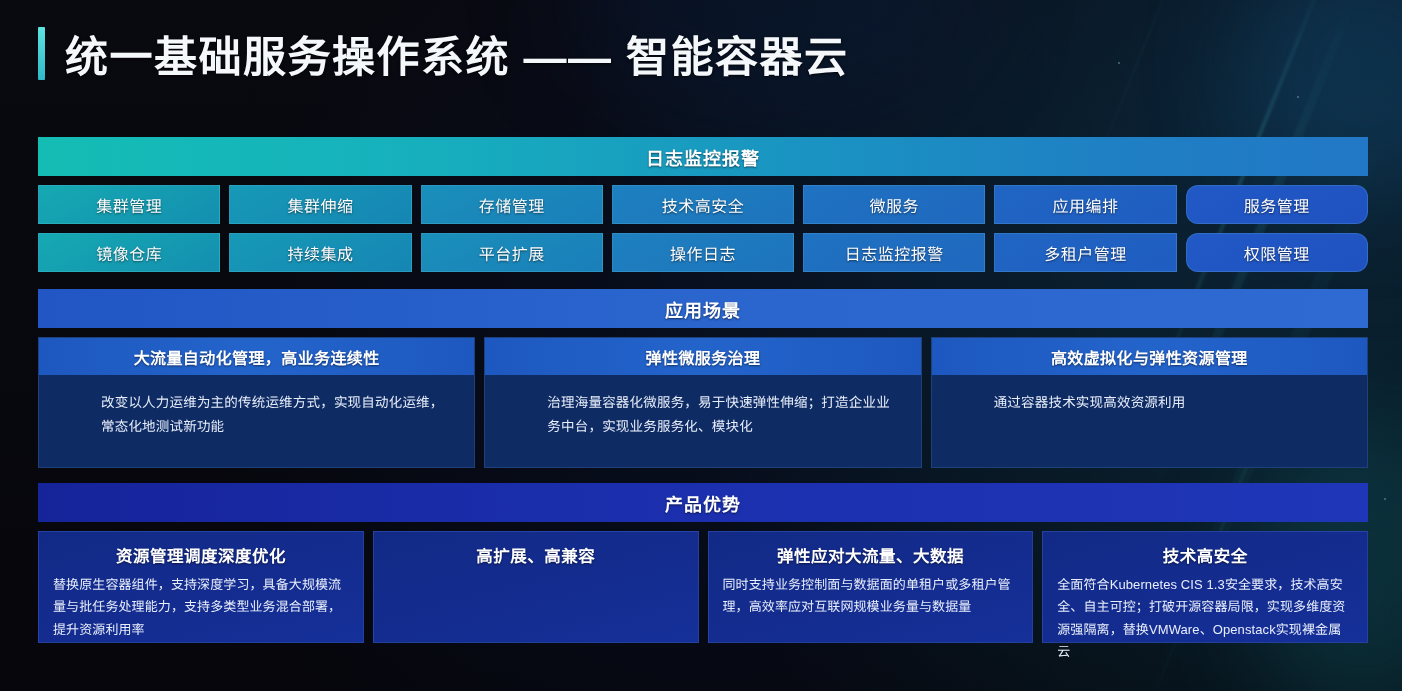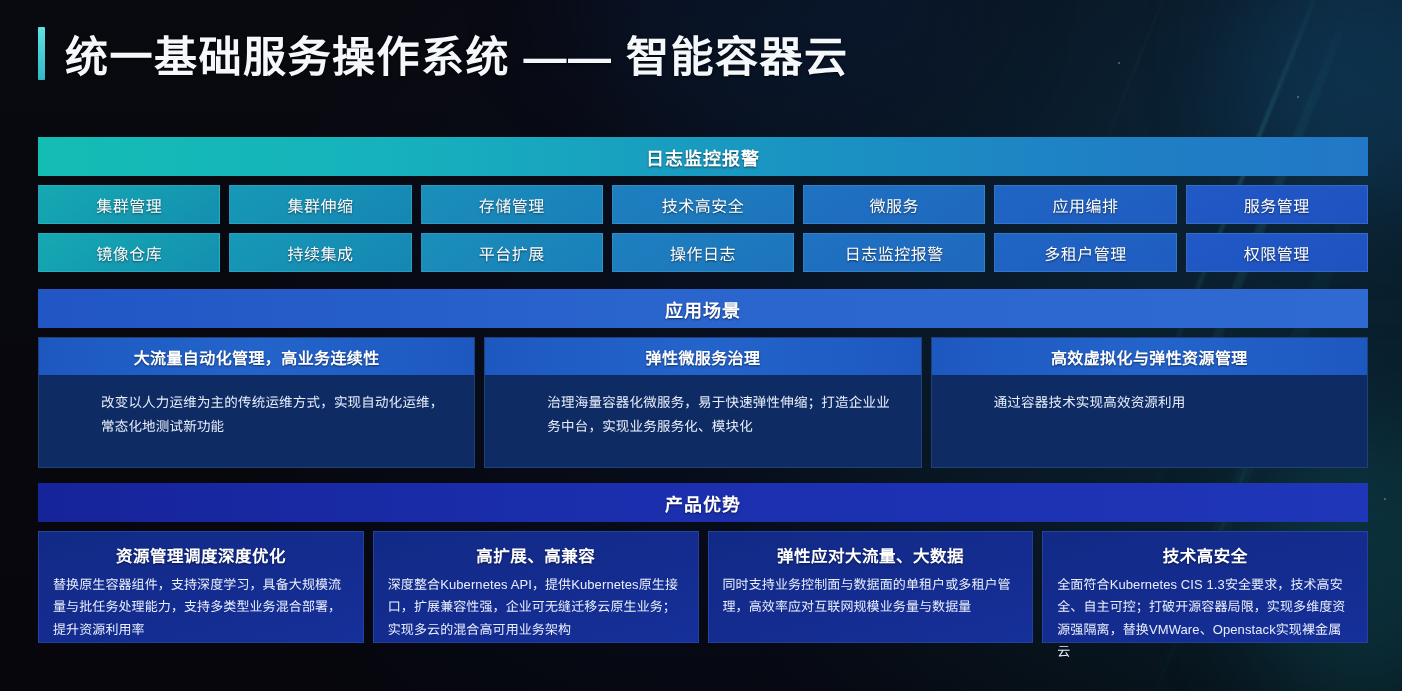--- a/index.html
+++ b/index.html
@@ -55,21 +55,21 @@
   .fcell{ height:39px; display:flex; align-items:center; justify-content:center;
     font-size:16px; color:#ffffff; letter-spacing:.5px;
     border:1px solid rgba(130,210,230,.18);
     text-shadow:0 1px 2px rgba(0,0,0,.55); }
   .fc1{ background:linear-gradient(150deg,#15a9b2 0%,#148fb0 100%); }
   .fc2{ background:linear-gradient(150deg,#1699b6 0%,#1686b4 100%); }
   .fc3{ background:linear-gradient(150deg,#1a8fba 0%,#1a7fba 100%); }
   .fc4{ background:linear-gradient(150deg,#1d80bf 0%,#1e74bd 100%); }
   .fc5{ background:linear-gradient(150deg,#1f72c2 0%,#1f68bf 100%); }
   .fc6{ background:linear-gradient(150deg,#2065c4 0%,#1f5dc0 100%); }
-  .fc7{ background:linear-gradient(150deg,#2159c6 0%,#1f52c0 100%); }
+  .fc7{ background:linear-gradient(150deg,#2159c6 0%,#1f52c0 100%);border-radius:12px; }
 
   
   .scen-grid{ display:grid; grid-template-columns:repeat(3,1fr); gap:9px; margin-top:9px; }
   .scen-card{ height:131px; background:#0f2b63; border:1px solid rgba(90,150,220,.20);
     display:flex; flex-direction:column; }
   .scen-head{ height:37px; display:flex; align-items:center; justify-content:center;
     background:linear-gradient(90deg,#1d58c0 0%,#2364cb 50%,#1d58c0 100%);
     font-size:16px; font-weight:700; color:#fff; letter-spacing:.4px;
     text-shadow:0 1px 2px rgba(0,0,0,.5); }
   .scen-body{ flex:1; padding:16px 22px 10px 22px; font-size:13.5px; line-height:1.75;
@@ -158,21 +158,20 @@
 <div class="panel" id="panel-advantages">
   <div class="strip" id="strip-advantages">产品优势</div>
 
   <div class="adv-grid">
     <div class="adv-card">
       <div class="adv-title">资源管理调度深度优化</div>
       <div class="adv-body">替换原生容器组件，支持深度学习，具备大规模流量与批任务处理能力，支持多类型业务混合部署，提升资源利用率</div>
     </div>
     <div class="adv-card">
       <div class="adv-title">高扩展、高兼容</div>
-      <div class="adv-body">深度整合Kubernetes API，提供Kubernetes原生接口，扩展兼容性强，企业可无缝迁移云原生业务；实现多云的混合高可用业务架构</div>
     </div>
     <div class="adv-card">
       <div class="adv-title">弹性应对大流量、大数据</div>
       <div class="adv-body">同时支持业务控制面与数据面的单租户或多租户管理，高效率应对互联网规模业务量与数据量</div>
     </div>
     <div class="adv-card">
       <div class="adv-title">技术高安全</div>
       <div class="adv-body">全面符合Kubernetes CIS 1.3安全要求，技术高安全、自主可控；打破开源容器局限，实现多维度资源强隔离，替换VMWare、Openstack实现裸金属云</div>
     </div>
   </div>

